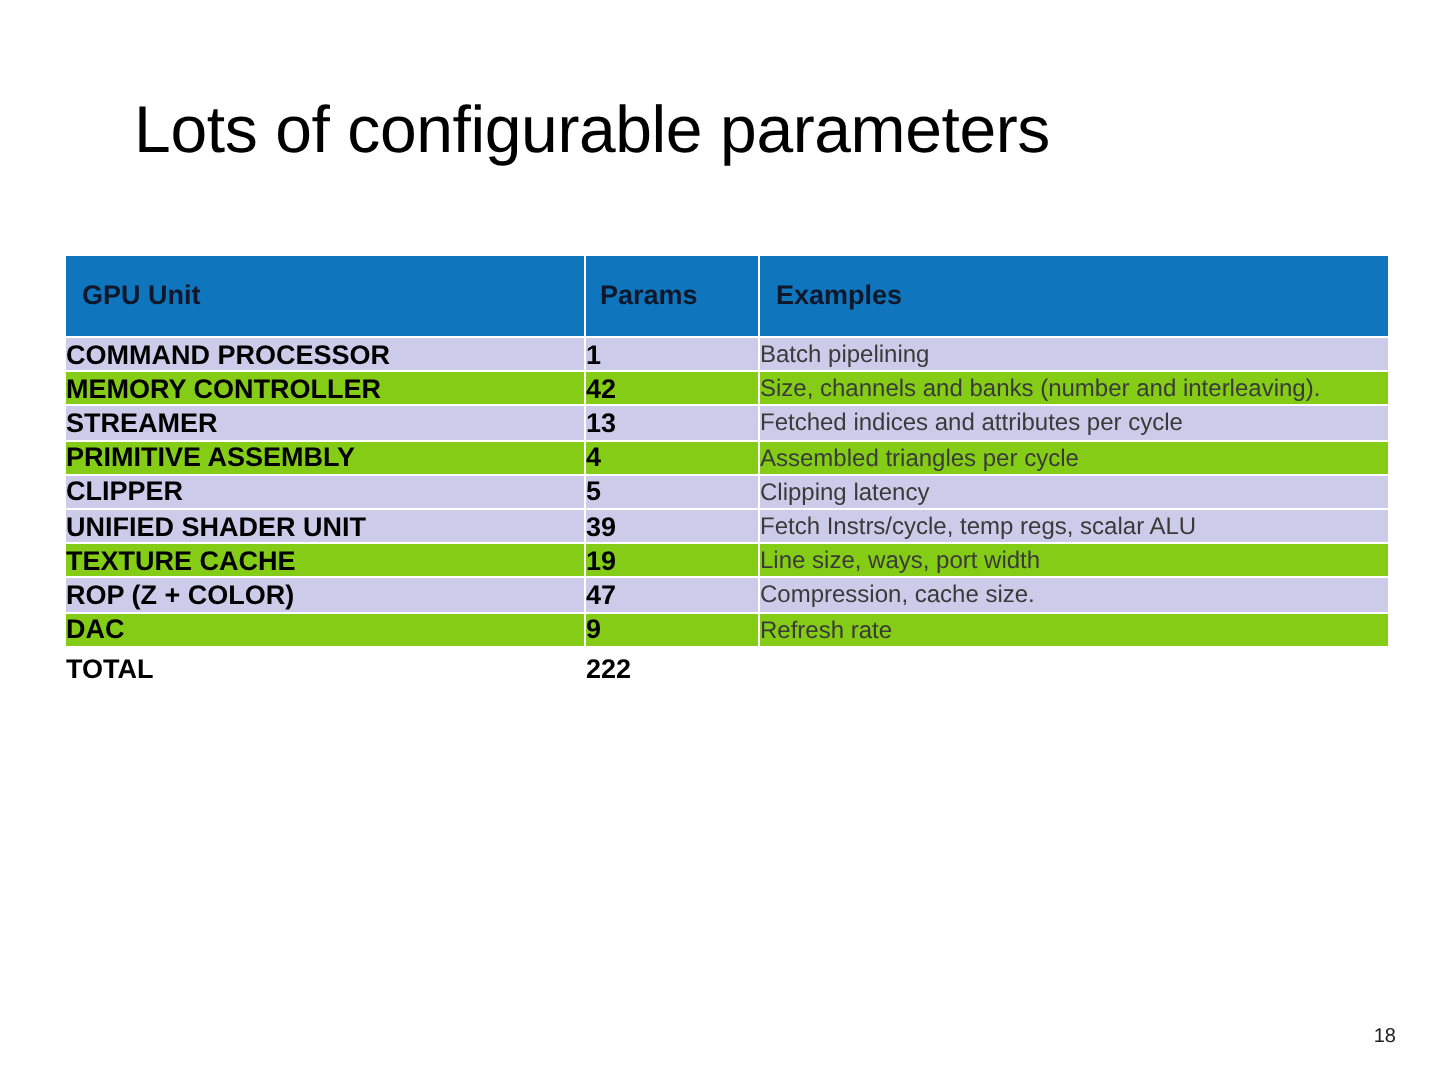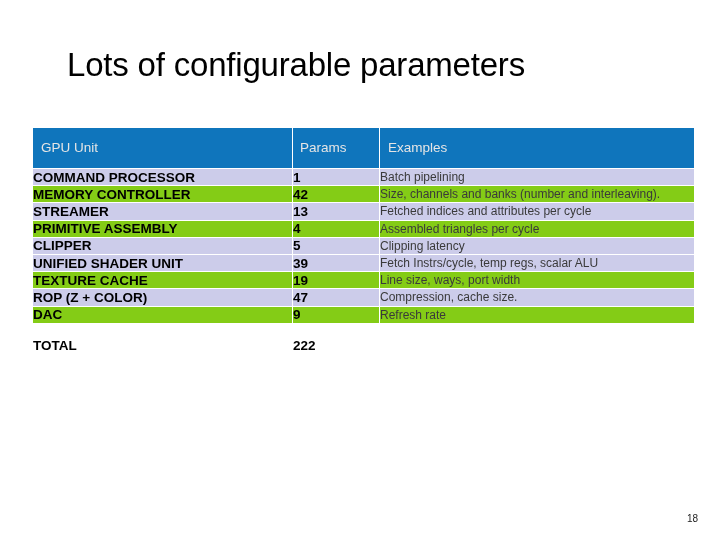--- a/index.html
+++ b/index.html
@@ -50,23 +50,23 @@
     text-align: left;
   }
 
   col.c-unit  { width: 259px; }
   col.c-param { width:  86px; }
   col.c-ex    { width: 314px; }
 
   
   thead th {
     background: #0f75bc;
-    color: #e5e5e5;
+    color: #0f172a;
     font-size: 13.5px;
-    font-weight: normal;
+    font-weight: bold;
     height: 40px;
     line-height: 28px;
   }
   thead th.h-unit  { padding-left: 8px; }
   thead th.h-param { padding-left: 7px; }
   thead th.h-ex    { padding-left: 8px; margin-top: 34px; }
 
   
   tbody tr.row-dark td { background: #ccccea; margin-top: 40px; }
   tbody tr.row-light td { background: #84cc16; }
@@ -96,21 +96,21 @@
     padding-right: 6px;
     padding-top: 6px;
     padding-bottom: 6px;
     line-height: 1.35;
   }
 
   tr.row-total td.cell-unit,
   tr.row-total td.cell-param {
     font-weight: bold;
     color: #000000;
-    padding-top: 14px;
+    padding-top: 3px;
     padding-bottom: 9px;
   }
 
   
   .slide-number {
     position: absolute;
     right: 22px;
     bottom: 16px;
     font-size: 10px;
     color: #222222;

